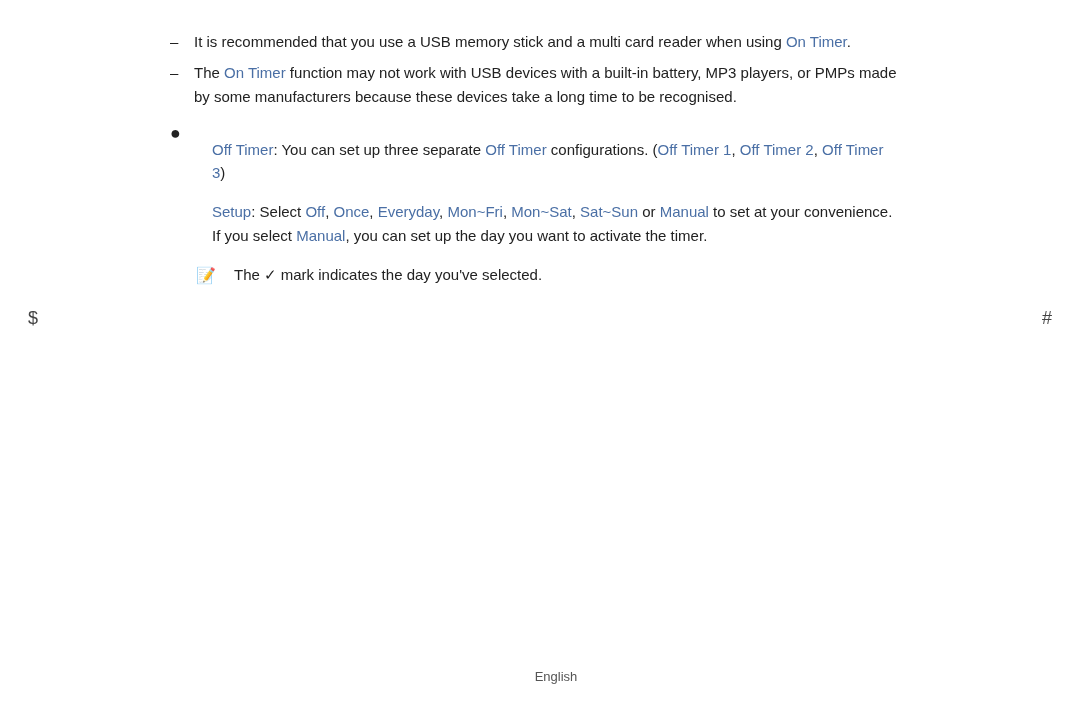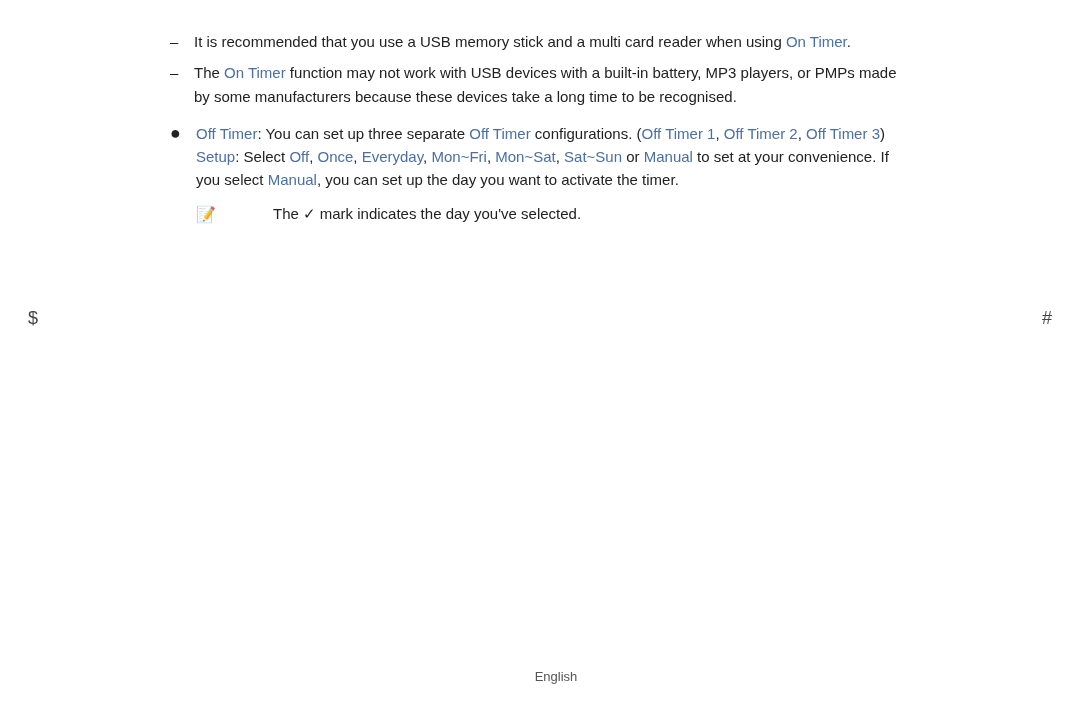--- a/index.html
+++ b/index.html
@@ -99,39 +99,38 @@
     .note-icon {
       min-width: 30px;
       margin-right: 8px;
       font-size: 16px;
       color: #555;
       margin-top: 1px;
     }
 
     .note-text {
       flex: 1;
-      margin-left: 39px;
     }
 
     .time-line {
       margin-top: 6px;
     }
 
     .footer {
       position: absolute;
       bottom: 18px;
       width: 100%;
       text-align: center;
       font-size: 13px;
       color: #555;
       padding-left: 32px;
     }
 
     p {
-      margin: 0;
+      margin: 16px;
     }
   </style>
 </head>
 <body>
 
 <div class="page-container">
   <div class="side-marker-left">$</div>
   <div class="side-marker-right">#</div>
 
   <div class="content-area">

